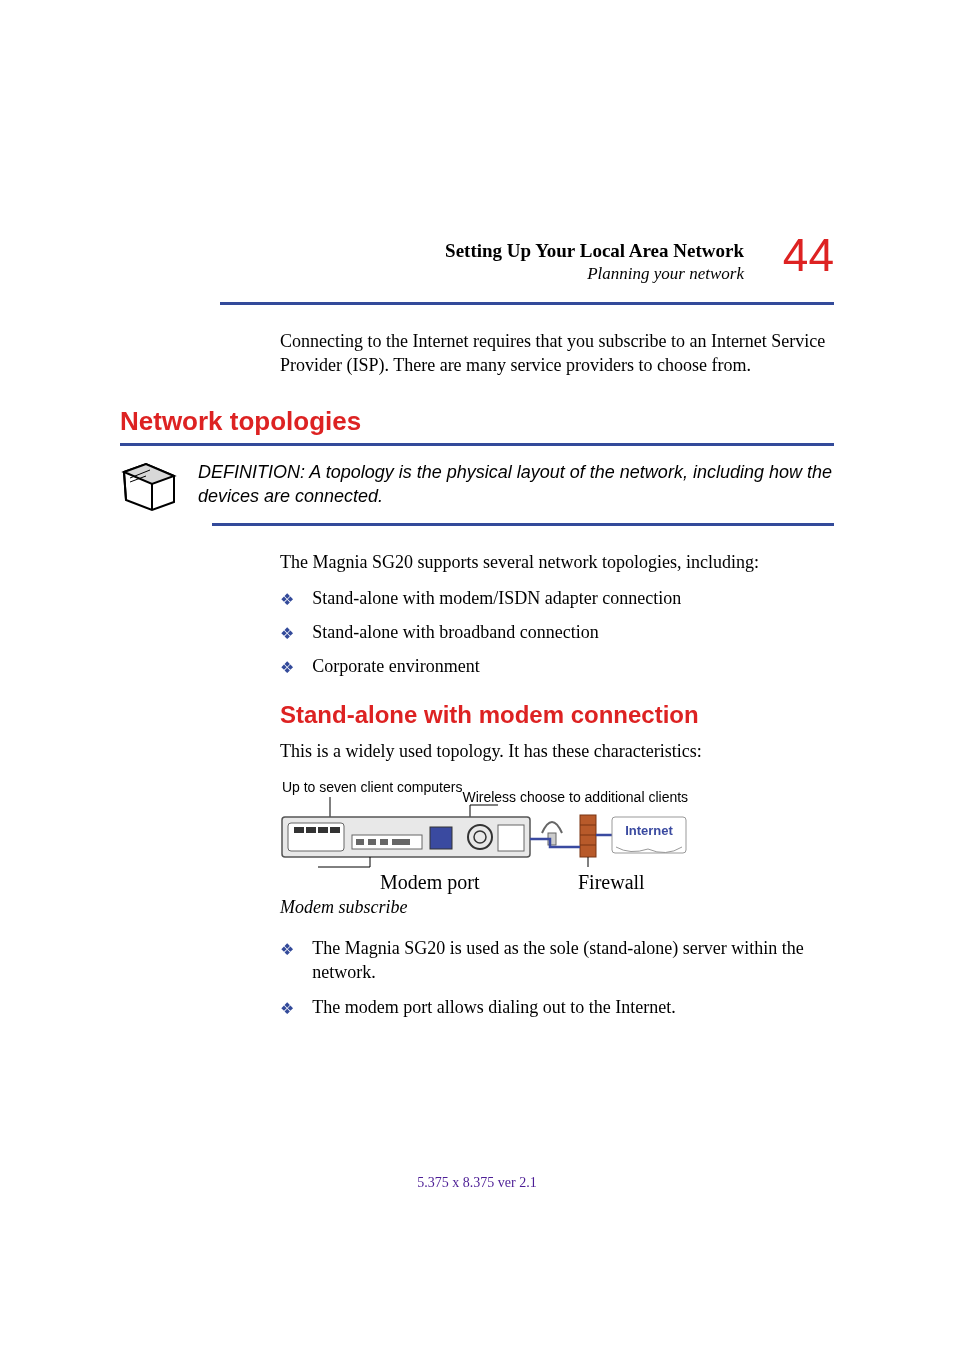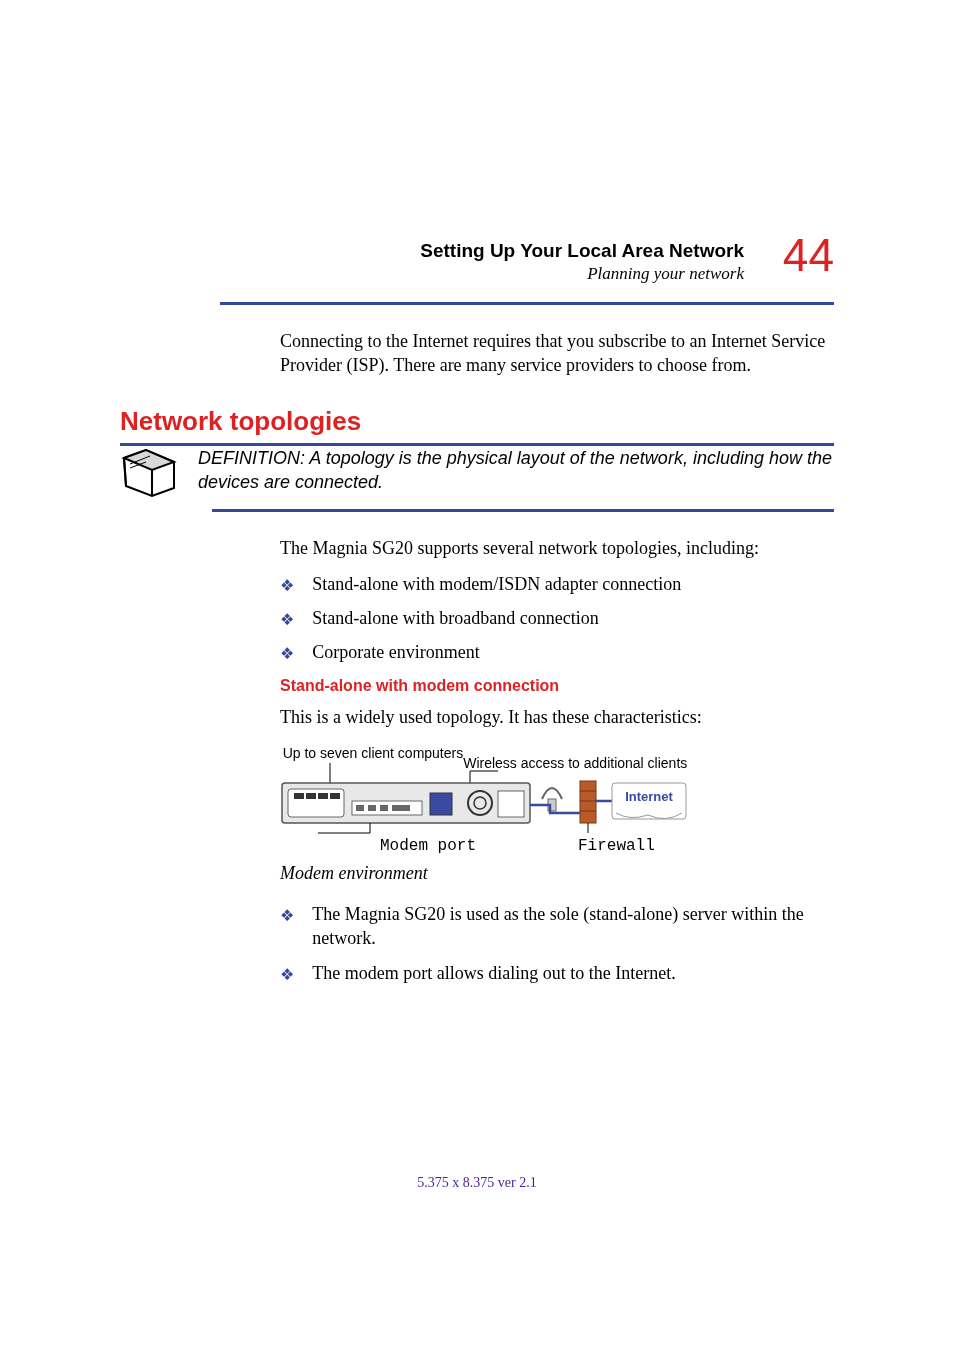--- a/index.html
+++ b/index.html
@@ -11,21 +11,21 @@
       color: #000;
       position: relative;
       padding: 240px 120px 0 120px;
     }
     .header {
       position: relative;
       margin-left: 100px;
     }
     .header-text { text-align: right; padding-right: 90px; }
     .header-title {
-      font-family: Liberation Sans, sans-serif;
+      font-family: Liberation Serif, serif;
       font-weight: bold;
       font-size: 19px;
       color: #000;
     }
     .header-subtitle {
       font-family: Georgia, serif;
       font-style: italic;
       font-size: 17px;
       color: #000;
       margin-top: 2px;
@@ -60,20 +60,21 @@
     }
     .h1-rule {
       border: none;
       border-top: 3px solid #334a9a;
       margin-top: 6px;
     }
     .definition-block {
       display: flex;
       align-items: flex-start;
       gap: 18px;
+      margin-top: 14px;
     }
     .def-icon {
       width: 60px;
       height: 55px;
       flex: 0 0 60px;
     }
     .def-text {
       font-family: Arial, Helvetica, sans-serif;
       font-style: italic;
       font-size: 18px;
@@ -100,43 +101,43 @@
     .bullet {
       color: #334a9a;
       font-size: 16px;
       position: relative;
       top: 3px;
       flex: 0 0 14px;
     }
     .h2 {
       font-family: Arial, Helvetica, sans-serif;
       font-weight: bold;
-      font-size: 16px;
+      font-size: 24px;
       color: #d22;
       margin-left: 160px;
-      margin-top: 12px;
+      margin-top: 22px;
     }
     .diagram-wrap {
       margin-left: 160px;
       margin-top: 16px;
       width: 410px;
     }
     .diagram-labels-top {
       font-family: Arial, Helvetica, sans-serif;
       font-size: 14px;
       display: flex;
       justify-content: center;
       align-items: flex-end;
     }
     .diagram-top-left { }
     .diagram-top-right { position: relative; top: 10px; }
     .diagram-svg { display: block; margin-top: 2px; }
     .diagram-labels-bottom {
-      font-family: Liberation Mono, monospace;
-      font-size: 16px;
+      font-family: Liberation Serif, serif;
+      font-size: 20px;
       position: relative;
       height: 20px;
       margin-top: 2px;
     }
     .lb-modem { position: absolute; left: 100px; }
     .lb-firewall { position: absolute; left: 298px; }
     .caption {
       font-style: italic;
       font-size: 18px;
       margin-left: 160px;
@@ -198,21 +199,21 @@
     <span>Corporate environment</span>
   </div>
 </div>
 
 <h3 class="h2">Stand-alone with modem connection</h3>
 <p class="body-para" style="margin-top:10px">This is a widely used topology. It has these characteristics:</p>
 
 <div class="diagram-wrap">
   <div class="diagram-labels-top">
     <span class="diagram-top-left">Up to seven client computers</span>
-    <span class="diagram-top-right">Wireless access to additional clients</span>
+    <span class="diagram-top-right">Wireless choose to additional clients</span>
   </div>
   <svg class="diagram-svg" width="410" height="72" viewBox="0 0 410 72">
 
     <line x1="50" y1="0" x2="50" y2="22" stroke="#000" stroke-width="1"></line>
     <line x1="218" y1="8" x2="190" y2="8" stroke="#000" stroke-width="1"></line>
     <line x1="190" y1="8" x2="190" y2="24" stroke="#000" stroke-width="1"></line>
 
     <rect x="2" y="20" width="248" height="40" rx="3" fill="#e8e8e8" stroke="#555" stroke-width="1.5"></rect>
     <rect x="8" y="26" width="56" height="28" rx="3" fill="#fff" stroke="#666"></rect>
     <rect x="14" y="30" width="10" height="6" fill="#333"></rect>
@@ -250,21 +251,21 @@
 
     <line x1="90" y1="60" x2="90" y2="70" stroke="#000"></line>
     <line x1="38" y1="70" x2="90" y2="70" stroke="#000"></line>
     <line x1="308" y1="60" x2="308" y2="70" stroke="#000"></line>
   </svg>
   <div class="diagram-labels-bottom">
     <span class="lb-modem">Modem port</span>
     <span class="lb-firewall">Firewall</span>
   </div>
 </div>
-<p class="caption">Modem environment</p>
+<p class="caption">Modem subscribe</p>
 
 <div class="list">
   <div class="list-item">
     <span class="bullet">❖</span>
     <span>The Magnia SG20 is used as the sole (stand-alone) server within the network.</span>
   </div>
   <div class="list-item">
     <span class="bullet">❖</span>
     <span>The modem port allows dialing out to the Internet.</span>
   </div>

